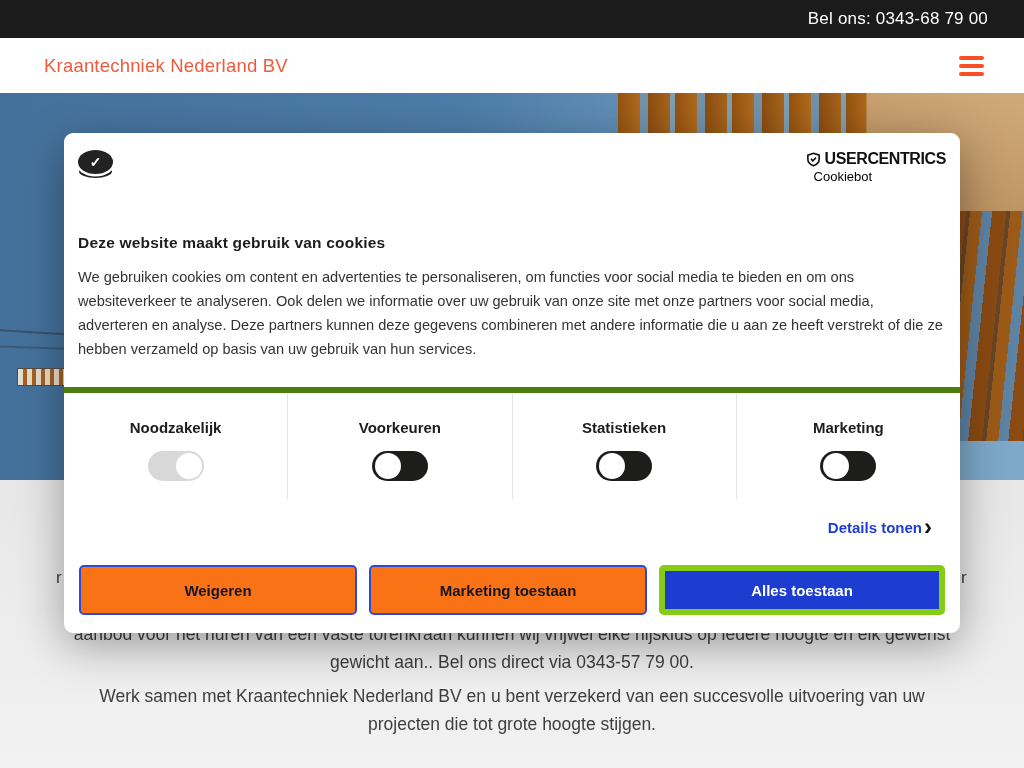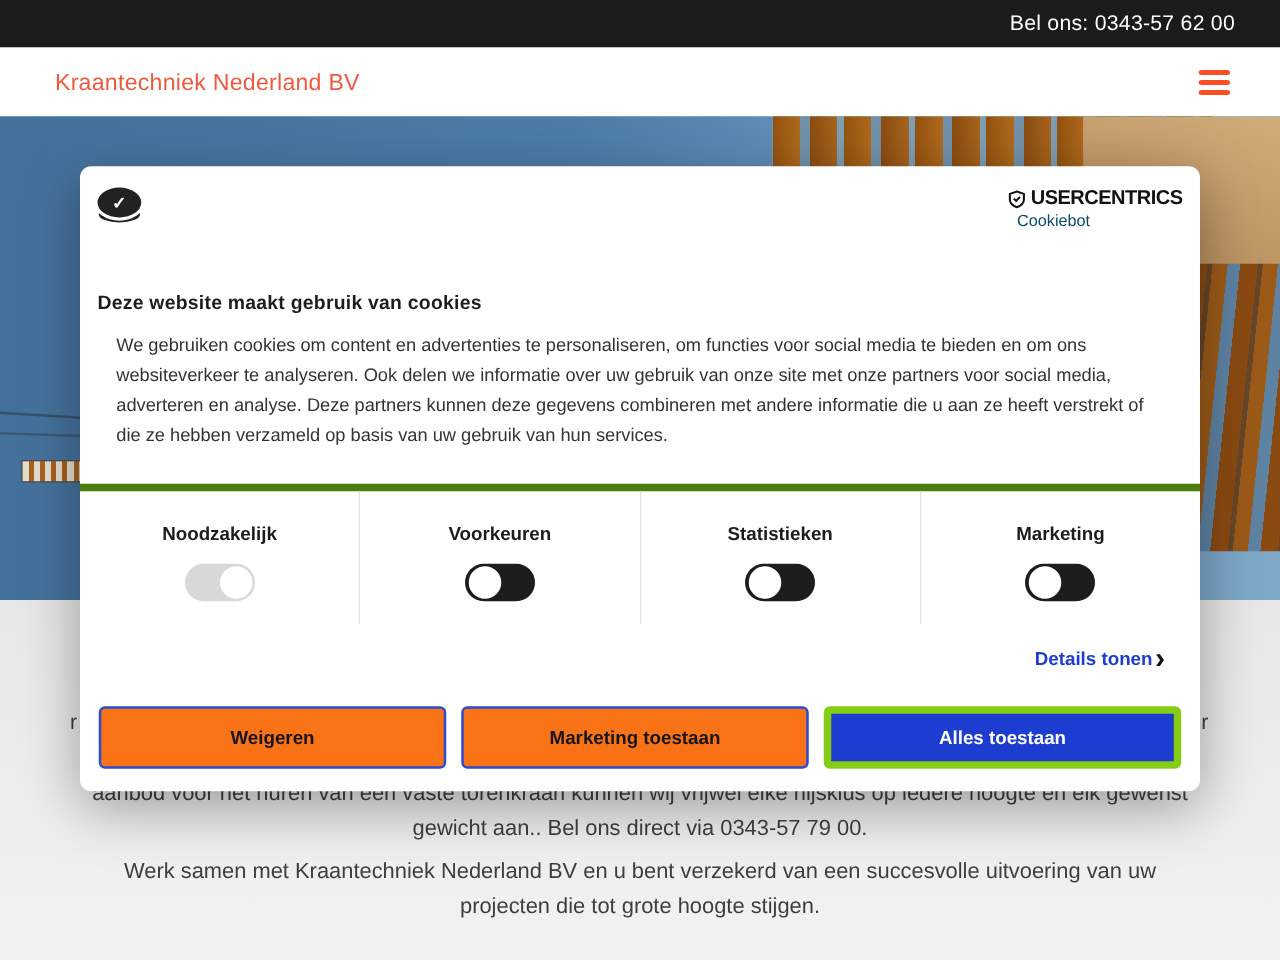--- a/index.html
+++ b/index.html
@@ -54,25 +54,25 @@
 
   .cb-logo { position:relative; width:36px; height:30px; }
   .cb-base { position:absolute; left:1px; top:15px; width:33px; height:13px; background:#222; border-radius:50%; }
   .cb-oval { position:absolute; left:0; top:0; width:35px; height:24px; background:#222; border-radius:50%;
              box-shadow:0 0 0 2.5px #fff; display:flex; align-items:center; justify-content:center;
              color:#fff; font-weight:800; font-size:14px; }
 
   .vendor { text-align:left; }
   .vendor-top { display:flex; align-items:center; gap:4px; }
   .vendor-name { font-weight:800; font-size:16px; letter-spacing:-.4px; color:#111; }
-  .vendor-sub { font-size:13px; color:#0c4a6e; margin-top:1px; margin-left:8px; }
+  .vendor-sub { font-size:13px; color:#000000; margin-top:1px; margin-left:8px; }
   .shield { display:inline-flex; }
 
   .m-title { margin-top:50px; padding:0 14px; font-weight:700; font-size:15.5px; color:#1d1d1d; letter-spacing:.2px; }
-  .m-desc { margin-top:13px; padding:0 29px; font-size:14.6px; line-height:24px; color:#333333; }
+  .m-desc { margin-top:13px; padding:0 14px; font-size:14.6px; line-height:24px; color:#333333; }
 
   .cats { margin-top:26px; display:flex; border-top:6px solid #4d7c0f; height:112px; }
   .cat { flex:1; text-align:center; padding-top:26px; }
   .cat + .cat { border-left:1px solid #e4e4e4; }
   .cat-label { font-weight:700; font-size:15px; color:#1c1c1c; }
   .toggle { position:relative; display:inline-block; margin-top:15px; width:56px; height:30px; border-radius:16px; cursor:pointer; }
   .toggle[data-state="on-disabled"] { background:#d8d8d8; cursor:default; }
   .toggle[data-state="off"] { background:#1d1d1b; }
   .toggle .knob { position:absolute; top:2px; width:26px; height:26px; border-radius:50%; background:#ffffff; }
   .toggle[data-state="on-disabled"] .knob { right:2px; }
@@ -88,21 +88,21 @@
          font-weight:700; font-size:15px; cursor:pointer; }
   .btn.outline { background:#f97316; border:2px solid #2c4bd4; color:#15151f; }
   .btn.filled { background:#1d3dd1; border:6px solid #84cc16; color:#ffffff; }
 </style>
 </head>
 <body>
 
 <div class="screen">
 
   <div class="topbar">
-    <span class="topbar-phone">Bel ons: 0343-57 62 00</span>
+    <span class="topbar-phone">Bel ons: 0343-68 79 00</span>
   </div>
 
   <div class="siteheader">
     <a class="brand">Kraantechniek Nederland BV</a>
     <div class="hamburger">
       <span></span>
       <span></span>
       <span></span>
     </div>
   </div>

